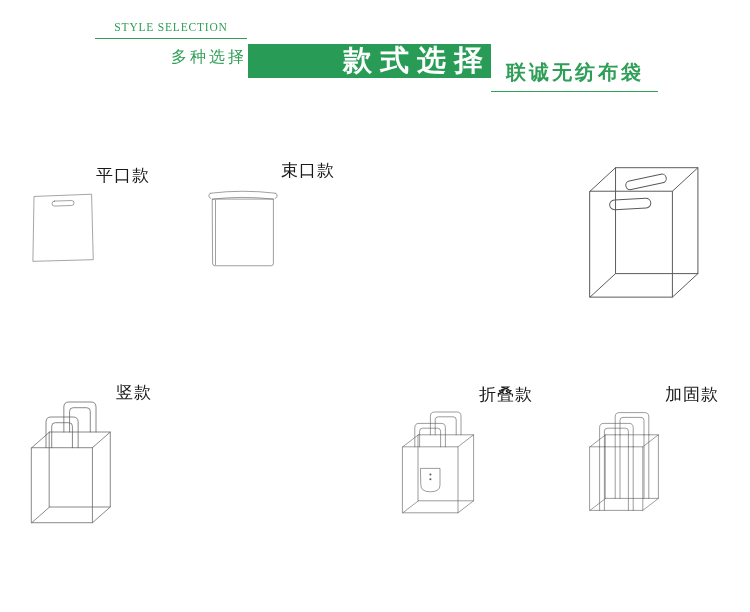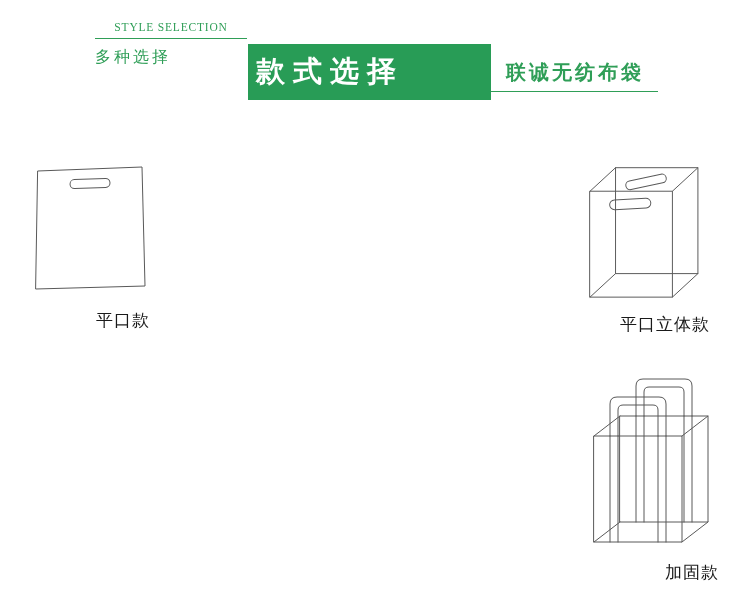--- a/index.html
+++ b/index.html
@@ -8,35 +8,35 @@
     position:relative; width:750px; height:612px; background:#ffffff;
     font-family:Liberation Serif, serif; overflow:hidden;
   }
   
   .eyebrow {
     position:absolute; left:95px; top:21px; width:152px; text-align:center;
     color:#2f9e57; font-size:11.5px; letter-spacing:0.8px;
   }
   .eyebrow-line { position:absolute; left:95px; top:38px; width:152px; height:1px; background:#2f9e57; }
   .subtitle {
-    position:absolute; left:95px; top:47px; width:152px; text-align:left;
+    position:absolute; left:95px; top:47px; width:152px; text-align:right;
     color:#2f9e57; font-size:16px; letter-spacing:3px;
   }
   .banner {
-    position:absolute; left:248px; top:44px; width:243px; height:56px;
-    background:#289c56; display:flex; align-items:center; justify-content:flex-start;
+    position:absolute; left:248px; top:44px; width:243px; height:34px;
+    background:#289c56; display:flex; align-items:center; justify-content:flex-end;
   }
   .banner-title { color:#ffffff; font-size:29px; font-weight:bold; letter-spacing:8px; text-indent:8px; }
   .brand {
     position:absolute; left:506px; top:59px; color:#2f9e57;
     font-size:20px; font-weight:bold; letter-spacing:3px;
   }
   .brand-line { position:absolute; left:491px; top:91px; width:167px; height:1px; background:#2f9e57; }
   
-  .style-cell { position:absolute; display:flex; flex-direction:column; align-items:flex-end; }
+  .style-cell { position:absolute; display:flex; flex-direction:row; align-items:flex-start; }
   .style-cell svg { display:block; }
   .style-label { color:#1a1a1a; font-size:17px; letter-spacing:1px; margin-top:9px; white-space:nowrap; }
   .drawing path, .drawing rect, .drawing line, .drawing circle {
     fill:none; stroke:#595959; stroke-width:1; stroke-linecap:round; stroke-linejoin:round;
   }
   .drawing .dot { fill:#595959; stroke:none; }
 </style>
 </head>
 <body>
 
@@ -52,37 +52,80 @@
   <div class="brand-line"></div>
 
   <figure class="style-cell" style="left:30px; top:155px; width:120px;">
     <svg class="drawing" width="120" height="145" viewBox="0 0 120 145">
       <path d="M8,16 L112,12 L115,131 L6,134 Z"></path>
       <rect x="40" y="24" width="40" height="9" rx="4.5" transform="rotate(-2 60 28)"></rect>
     </svg>
     <figcaption class="style-label">平口款</figcaption>
   </figure>
 
+  <figure class="style-cell" style="left:205px; top:150px; width:130px;">
+    <svg class="drawing" width="130" height="152" viewBox="0 0 130 152">
+      <path d="M13,30 L117,30 L117,140 Q117,144 113,144 L17,144 Q13,144 13,140 Z"></path>
+      <path d="M18,32 L18,142"></path>
+      <path d="M13,30 Q65,24 117,30"></path>
+      <path d="M9,20 Q65,13 121,20"></path>
+      <path d="M9,20 Q3,25 10,29"></path>
+      <path d="M121,20 Q127,25 120,29"></path>
+    </svg>
+    <figcaption class="style-label">束口款</figcaption>
+  </figure>
 
 
   <figure class="style-cell" style="left:575px; top:152px; width:135px;">
     <svg class="drawing" width="135" height="152" viewBox="0 0 135 155">
       <path d="M14,40 L98,40 L98,148 L14,148 Z"></path>
       <path d="M14,40 L40,16 L124,16 L98,40"></path>
       <path d="M124,16 L124,124 L98,148"></path>
       <path d="M40,16 L40,124 L14,148"></path>
       <path d="M40,124 L124,124"></path>
       <rect x="34" y="48" width="42" height="10" rx="5" transform="rotate(-3 55 53)"></rect>
       <rect x="50" y="26" width="42" height="9" rx="4.5" transform="rotate(-12 71 30)"></rect>
     </svg>
-    <figcaption class="style-label">平口立体款</figcaption>
+  </figure>
+
+  <figure class="style-cell" style="left:26px; top:372px; width:126px;">
+    <svg class="drawing" width="126" height="180" viewBox="0 0 126 180">
+      <path d="M33,48 L118,48 L118,153 L33,153 Z"></path>
+      <path d="M8,70 L93,70 L93,175 L8,175 Z"></path>
+      <path d="M8,70 L33,48"></path>
+        <path d="M93,70 L118,48"></path>
+      <path d="M8,175 L33,153"></path>
+        <path d="M93,175 L118,153"></path>
+      <path d="M53,48 L53,13 Q53,6 60,6 L91,6 Q98,6 98,13 L98,48"></path>
+      <path d="M61,48 L61,19 Q61,14 66,14 L85,14 Q90,14 90,19 L90,48"></path>
+      <path d="M28,70 L28,34 Q28,27 35,27 L66,27 Q73,27 73,34 L73,70"></path>
+      <path d="M36,70 L36,40 Q36,35 41,35 L60,35 Q65,35 65,40 L65,70"></path>
+    </svg>
+    <figcaption class="style-label">竖款</figcaption>
   </figure>
 
 
-
+  <figure class="style-cell" style="left:398px; top:374px; width:135px;">
+    <svg class="drawing" width="135" height="178" viewBox="0 0 135 178">
+      <path d="M34,42 L126,42 L126,152 L34,152 Z"></path>
+      <path d="M8,62 L100,62 L100,172 L8,172 Z"></path>
+      <path d="M8,62 L34,42"></path>
+        <path d="M100,62 L126,42"></path>
+      <path d="M8,172 L34,152"></path>
+        <path d="M100,172 L126,152"></path>
+      <path d="M54,42 L54,11 Q54,4 61,4 L98,4 Q105,4 105,11 L105,42"></path>
+      <path d="M62,42 L62,17 Q62,12 67,12 L92,12 Q97,12 97,17 L97,42"></path>
+      <path d="M28,62 L28,30 Q28,23 35,23 L72,23 Q79,23 79,30 L79,62"></path>
+      <path d="M36,62 L36,36 Q36,31 41,31 L66,31 Q71,31 71,36 L71,62"></path>
+      <path d="M38,98 L70,98 L70,126 Q70,137 54,137 Q38,137 38,126 Z"></path>
+      <circle class="dot" cx="54" cy="108" r="1.7"></circle>
+      <circle class="dot" cx="54" cy="116" r="1.7"></circle>
+    </svg>
+    <figcaption class="style-label">折叠款</figcaption>
+  </figure>
 
   <figure class="style-cell" style="left:584px; top:374px; width:135px;">
     <svg class="drawing" width="135" height="178" viewBox="0 0 135 178">
       <path d="M36,42 L124,42 L124,148 L36,148 Z"></path>
       <path d="M10,62 L98,62 L98,168 L10,168 Z"></path>
       <path d="M10,62 L36,42"></path>
         <path d="M98,62 L124,42"></path>
       <path d="M10,168 L36,148"></path>
         <path d="M98,168 L124,148"></path>
       <path d="M52,42 L52,12 Q52,5 59,5 L101,5 Q108,5 108,12 L108,42"></path>

